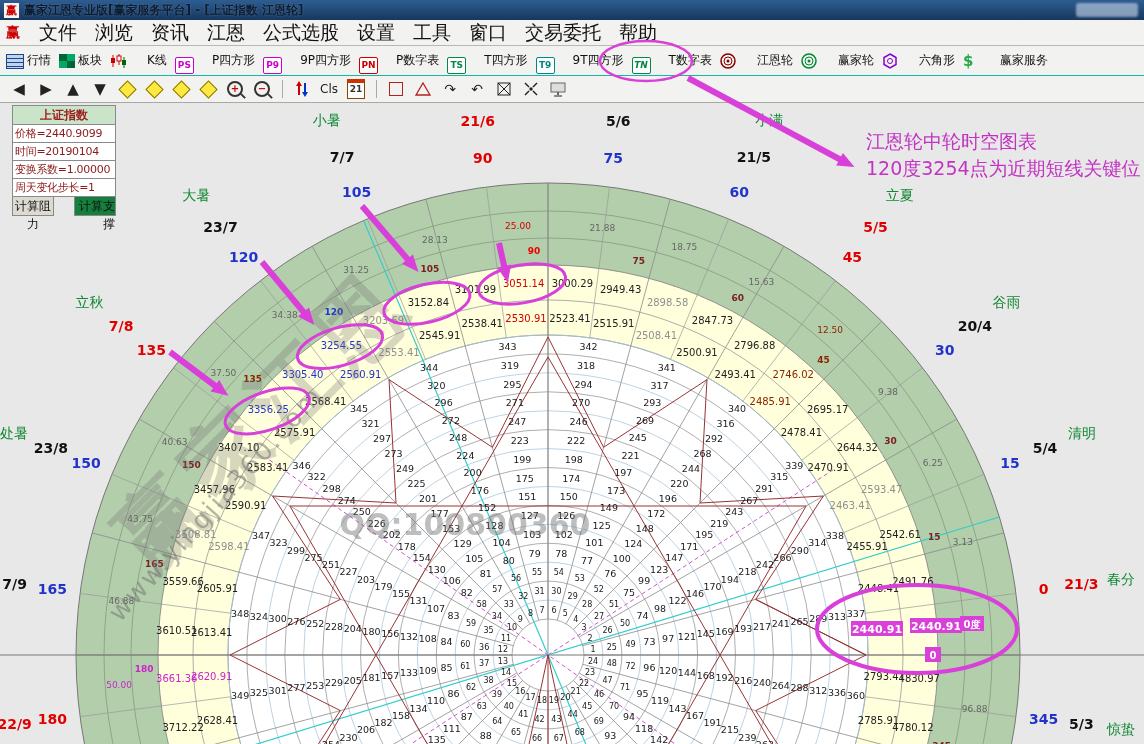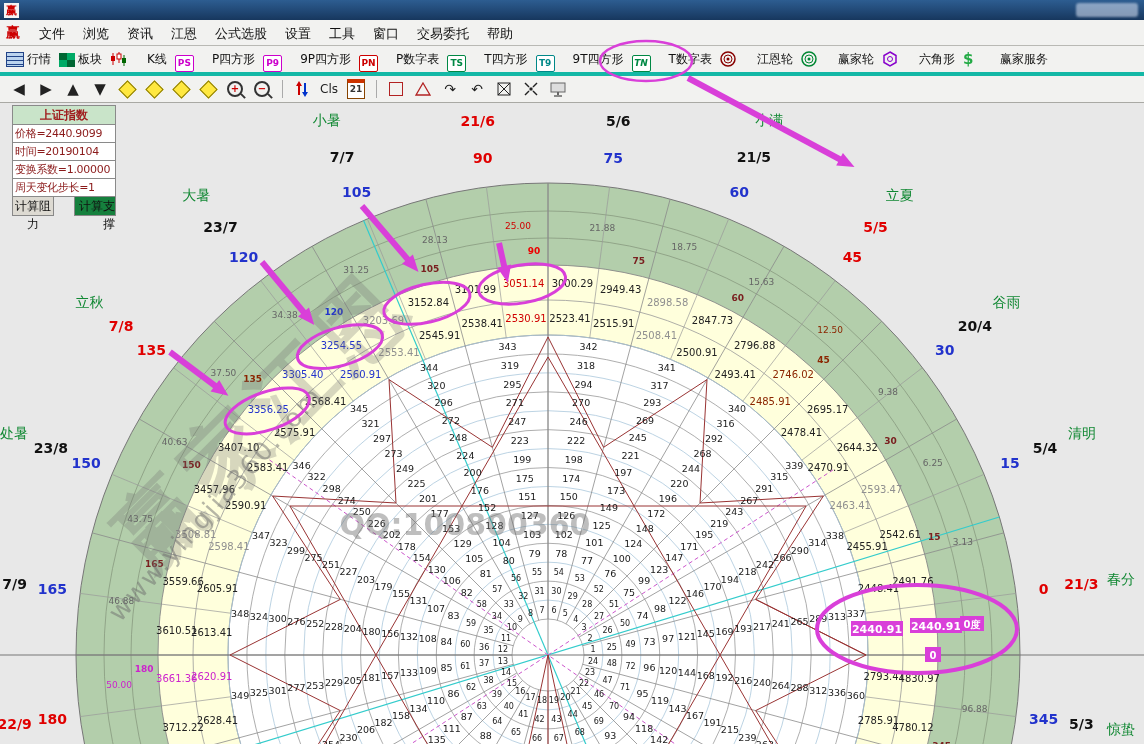--- a/index.html
+++ b/index.html
@@ -14,24 +14,24 @@
   .titlebar .logo{width:15px;height:15px;background:#f4f4f4;color:#CC0000;
     font-weight:bold;font-size:11px;line-height:15px;text-align:center;margin-right:5px;}
   .titlebar .title{color:#0b1c33;font-size:12px;font-weight:bold;
     text-shadow:0 0 2px rgba(255,255,255,.25);}
   .titlebar .wincontrols{position:absolute;right:6px;top:3px;width:62px;height:14px;
     background:rgba(220,230,245,.55);border-radius:3px;filter:blur(1px);}
 
   .menubar{position:absolute;left:0;top:20px;width:1144px;height:26px;background:#F2F2F0;
     border-bottom:1px solid #B9B9B4;display:flex;align-items:center;padding-left:6px;box-sizing:border-box;}
   .menubar .mlogo{color:#CC0000;font-weight:bold;font-size:14px;margin-right:10px;}
-  .menu-item{font-size:13px;color:#111;padding:3px 9px;cursor:default;}
+  .menu-item{font-size:19px;color:#111;padding:3px 9px;cursor:default;}
 
   .toolbar1{position:absolute;left:0;top:46px;width:1144px;height:30px;background:#F2F2F0;
-    border-bottom:4px solid #14b8a6;display:flex;padding-left:6px;box-sizing:border-box;}
+    border-bottom:1px solid #14b8a6;display:flex;padding-left:6px;box-sizing:border-box;}
   .tb1-item{display:flex;align-items:center;margin-right:8px;}
   .tb1-item .ic{margin-right:3px;}
   .tb1-item .lbl{font-size:12px;color:#111;}
   .lbox{display:inline-block;width:17px;height:15px;border:1px solid;border-radius:2px;
     font-size:9px;font-weight:bold;text-align:center;line-height:15px;background:#fff;}
   .ic16{display:inline-block;width:34px;height:16px;position:relative;}
 
   .toolbar2{position:absolute;left:0;top:76px;width:1144px;height:27px;background:#F2F2F0;
     border-bottom:1px solid #A9A9A4;display:flex;align-items:center;padding-left:6px;box-sizing:border-box;}
   .tb2-btn{width:26px;height:22px;display:flex;align-items:center;justify-content:center;
@@ -68,20 +68,21 @@
 
   #overlay{position:absolute;left:0;top:0;width:1144px;height:744px;z-index:9;pointer-events:none;}
   svg text{user-select:none;}
 </style>
 </head>
 <body>
 <div id="app">
 
 <div class="titlebar">
   <span class="logo">赢</span>
+  <span class="title">赢家江恩专业版[赢家服务平台] - [上证指数 江恩轮]</span>
   <span class="wincontrols"></span>
 </div>
 
 <div class="menubar">
   <span class="mlogo">赢</span>
   <span id="menu-items"><span class="menu-item">文件</span><span class="menu-item">浏览</span><span class="menu-item">资讯</span><span class="menu-item">江恩</span><span class="menu-item">公式选股</span><span class="menu-item">设置</span><span class="menu-item">工具</span><span class="menu-item">窗口</span><span class="menu-item">交易委托</span><span class="menu-item">帮助</span></span>
 </div>
 
 <div class="toolbar1" id="toolbar1">
       <span class="tb1-item">
@@ -800,20 +801,22 @@
     <div class="row">变换系数=1.00000</div>
     <div class="row">周天变化步长=1</div>
     <div class="btns">
       <div class="btn">计算阻力</div>
       <div class="btn green">计算支撑</div>
     </div>
   </div>
 </div>
 
 <div class="anno-text">
+  <div>江恩轮中轮时空图表</div>
+  <div>120度3254点为近期短线关键位</div>
 </div>
 
 <svg id="overlay" xmlns="http://www.w3.org/2000/svg">
       <ellipse cx="646" cy="61" rx="46" ry="20" fill="none" stroke="#D93FD9" stroke-width="2.5"></ellipse>
       <line x1="688" y1="78" x2="843" y2="161" stroke="#D93FD9" stroke-width="6"></line>
       <polygon points="854.5,167.1 836.2,165.5 842.9,152.9" fill="#D93FD9"></polygon>
       <ellipse cx="522.0505917671853" cy="283.9061733033454" rx="44" ry="19" fill="none" stroke="#D93FD9" stroke-width="3" transform="rotate(-10 522.0505917671853 283.9061733033454)"></ellipse>
       <ellipse cx="426.8886465419378" cy="303.26708987705416" rx="44" ry="19" fill="none" stroke="#D93FD9" stroke-width="3" transform="rotate(-13 426.8886465419378 303.26708987705416)"></ellipse>
       <ellipse cx="339.98023990888225" cy="346.59802300952447" rx="44" ry="19" fill="none" stroke="#D93FD9" stroke-width="3" transform="rotate(-16 339.98023990888225 346.59802300952447)"></ellipse>
       <ellipse cx="267.2480361571288" cy="410.9460412155313" rx="44" ry="19" fill="none" stroke="#D93FD9" stroke-width="3" transform="rotate(-19 267.2480361571288 410.9460412155313)"></ellipse>

